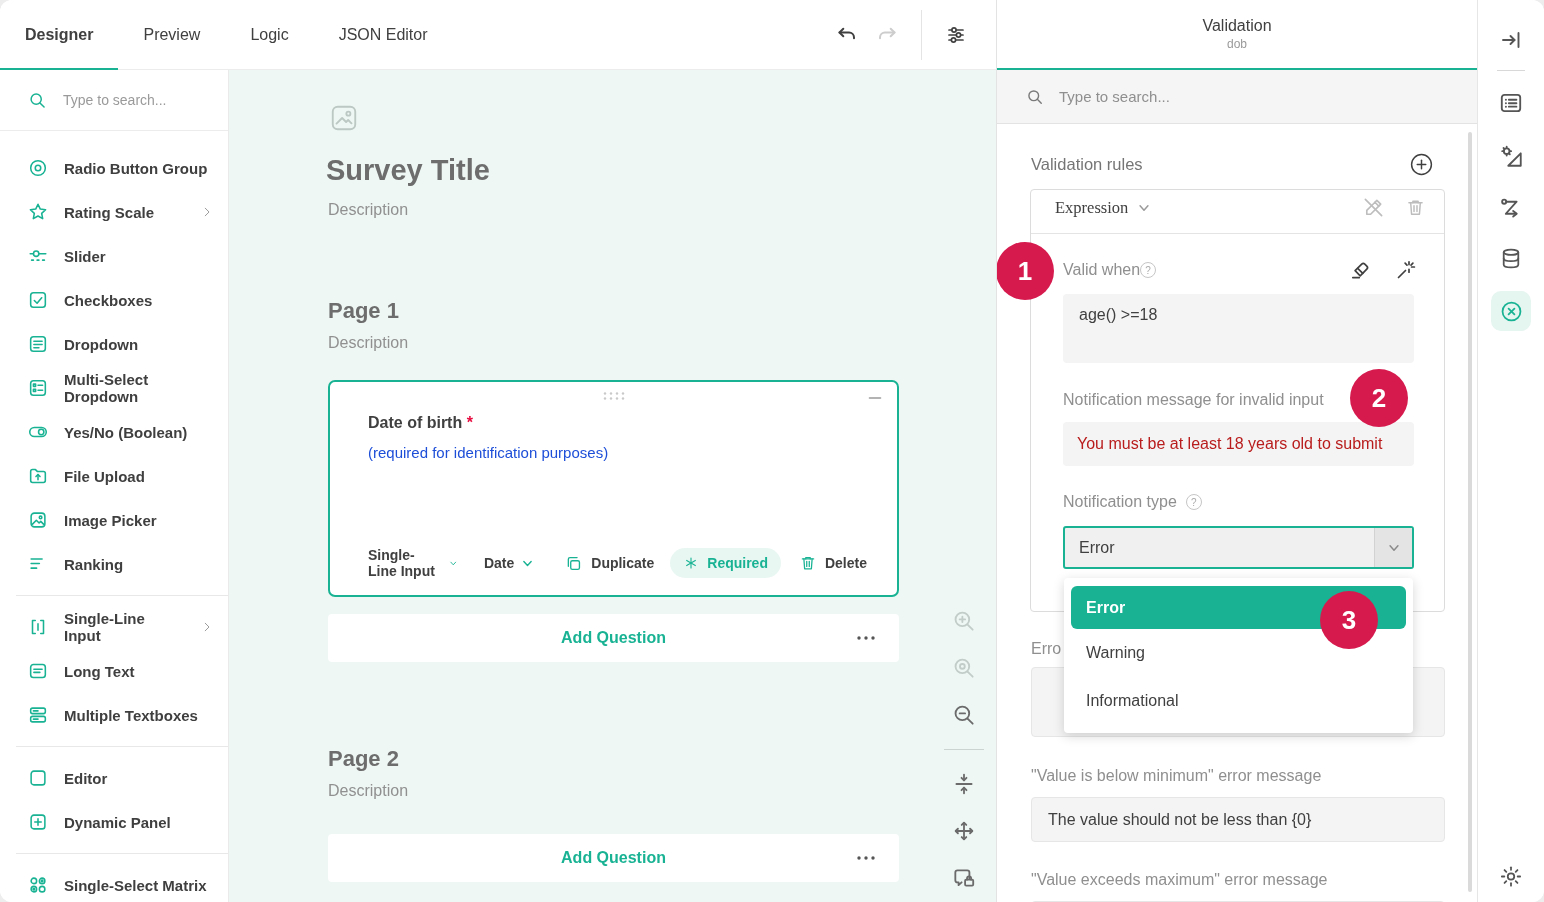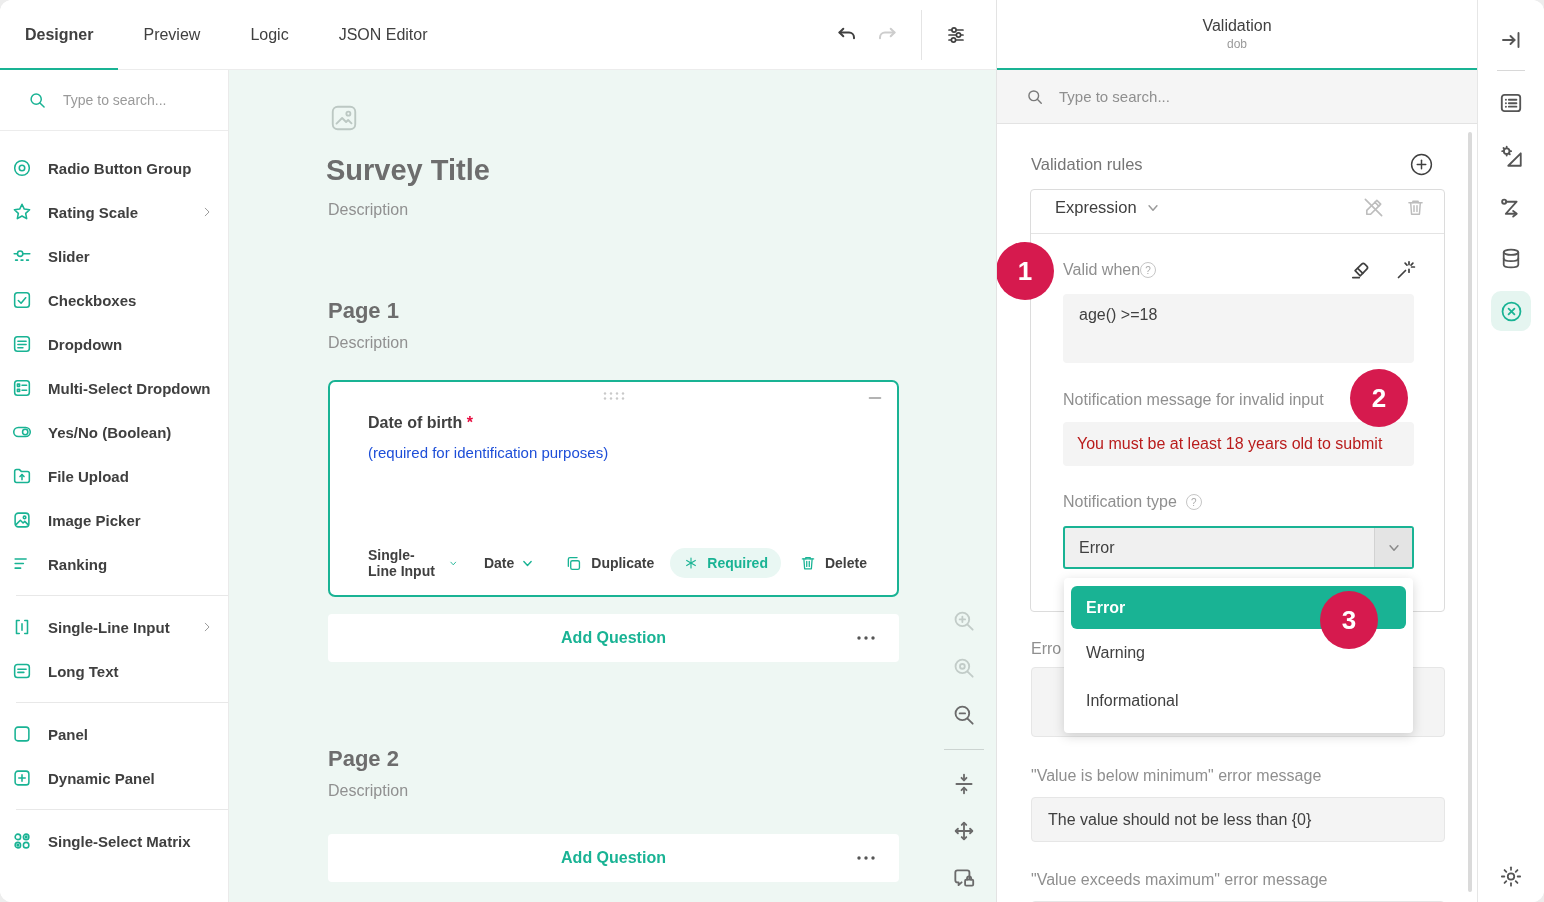--- a/index.html
+++ b/index.html
@@ -21,21 +21,21 @@
 
   
   .toolbox{position:absolute;left:0;top:70px;width:229px;height:832px;background:#fff;
            border-right:1px solid #eaeaea;overflow:hidden;}
   .tbx-search{height:61px;border-bottom:1px solid #ececec;display:flex;align-items:center;
               padding:0 12px 0 27px;gap:13px;color:#19b394;}
   .tbx-search input{border:0;outline:0;background:transparent;font-family:inherit;font-size:14px;
                     color:#404040;width:140px;}
   .tbx-search input::placeholder{color:#9a9a9a;}
   .tbx-list{padding-top:15px;}
-  .tbx-item{height:44px;display:flex;align-items:center;padding:0 14px 0 11px;gap:15px;
+  .tbx-item{height:44px;display:flex;align-items:center;padding:0 14px 0 27px;gap:15px;
             font-size:15px;font-weight:600;color:#3f3f3f;cursor:pointer;}
   .tbx-item .tico{color:#19b394;flex:0 0 auto;}
   .tbx-item .sub{margin-left:auto;color:#9a9a9a;}
   .tbx-div{height:1px;background:#e8e8e8;margin:9px 0 9px 16px;}
 
   
   .canvas{position:absolute;left:229px;top:70px;width:767px;height:832px;background:#eef7f3;overflow:hidden;}
   .ph-icon{position:absolute;left:100px;top:33px;color:#bcc8c3;}
   .survey-title{position:absolute;left:97px;top:84px;font-size:29px;font-weight:700;color:#6d6d6d;}
   .survey-desc{position:absolute;left:99px;top:131px;font-size:16px;color:#909090;}
@@ -75,21 +75,21 @@
   .pp-sub{font-size:12px;color:#9a9a9a;}
   .pp-search{height:54px;background:#f5f5f5;border-bottom:1px solid #e3e3e3;display:flex;
              align-items:center;padding:0 16px 0 28px;gap:12px;color:#7a7a7a;}
   .pp-search input{border:0;outline:0;background:transparent;font-family:inherit;font-size:15px;
                    color:#404040;width:300px;}
   .pp-search input::placeholder{color:#8f8f8f;}
   .pp-body{position:relative;height:776px;}
   .vr-label{position:absolute;left:34px;top:31px;font-size:16.5px;color:#757575;}
   .vr-add{position:absolute;left:411px;top:27px;color:#404040;cursor:pointer;}
   .rule-card{position:absolute;left:33px;top:65px;width:415px;height:423px;border:1px solid #dcdcdc;border-radius:4px;}
-  .rc-head{height:44px;border-bottom:1px solid #e4e4e4;display:flex;align-items:center;padding:0 18px 8px 24px;}
+  .rc-head{height:44px;border-bottom:1px solid #e4e4e4;display:flex;align-items:center;padding:0 18px 8px 24px;font-family:Liberation Serif, serif;}
   .rc-type{font-size:16.5px;color:#404040;}
   .rc-head .chv{color:#9a9a9a;margin-left:9px;}
   .rc-hicons{margin-left:auto;display:flex;align-items:center;gap:20px;color:#bdbdbd;}
   .rc-row1{position:absolute;left:32px;right:26px;top:68px;display:flex;align-items:center;}
   .lbl{font-size:16px;color:#8f8f8f;}
   .help{width:16px;height:16px;border:1px solid #c6c6c6;border-radius:50%;color:#ababab;
         font-size:10px;display:inline-flex;align-items:center;justify-content:center;flex:0 0 auto;}
   .rc-ricons{margin-left:auto;display:flex;align-items:center;gap:21px;color:#404040;}
   .expr-box{position:absolute;left:32px;top:104px;width:351px;height:69px;background:#f4f4f4;
             border-radius:4px;padding:12px 16px;font-size:16px;color:#404040;cursor:text;}
@@ -276,26 +276,35 @@
           </svg>
       </div>
       <div class="tbx-item">
         <svg class="ic tico" width="22" height="22" viewBox="0 0 24 24">
             <rect x="4" y="5" width="16" height="14" rx="3"></rect>
             <line x1="7.5" y1="10" x2="16.5" y2="10"></line>
             <line x1="7.5" y1="13.5" x2="14" y2="13.5"></line>
           </svg>
         <span>Long Text</span>
       </div>
+      <div class="tbx-item">
+        <svg class="ic tico" width="22" height="22" viewBox="0 0 24 24">
+            <rect x="4" y="4.5" width="16" height="6" rx="2"></rect>
+            <rect x="4" y="13.5" width="16" height="6" rx="2"></rect>
+            <line x1="7" y1="7.5" x2="12" y2="7.5"></line>
+            <line x1="7" y1="16.5" x2="12" y2="16.5"></line>
+          </svg>
+        <span>Multiple Textboxes</span>
+      </div>
       <div class="tbx-div"></div>
       <div class="tbx-item">
         <svg class="ic tico" width="22" height="22" viewBox="0 0 24 24">
             <rect x="4.5" y="4.5" width="15" height="15" rx="3"></rect>
           </svg>
-        <span>Panel</span>
+        <span>Editor</span>
       </div>
       <div class="tbx-item">
         <svg class="ic tico" width="22" height="22" viewBox="0 0 24 24">
             <rect x="4.5" y="4.5" width="15" height="15" rx="3"></rect>
             <line x1="12" y1="8.5" x2="12" y2="15.5"></line>
             <line x1="8.5" y1="12" x2="15.5" y2="12"></line>
           </svg>
         <span>Dynamic Panel</span>
       </div>
       <div class="tbx-div"></div>

